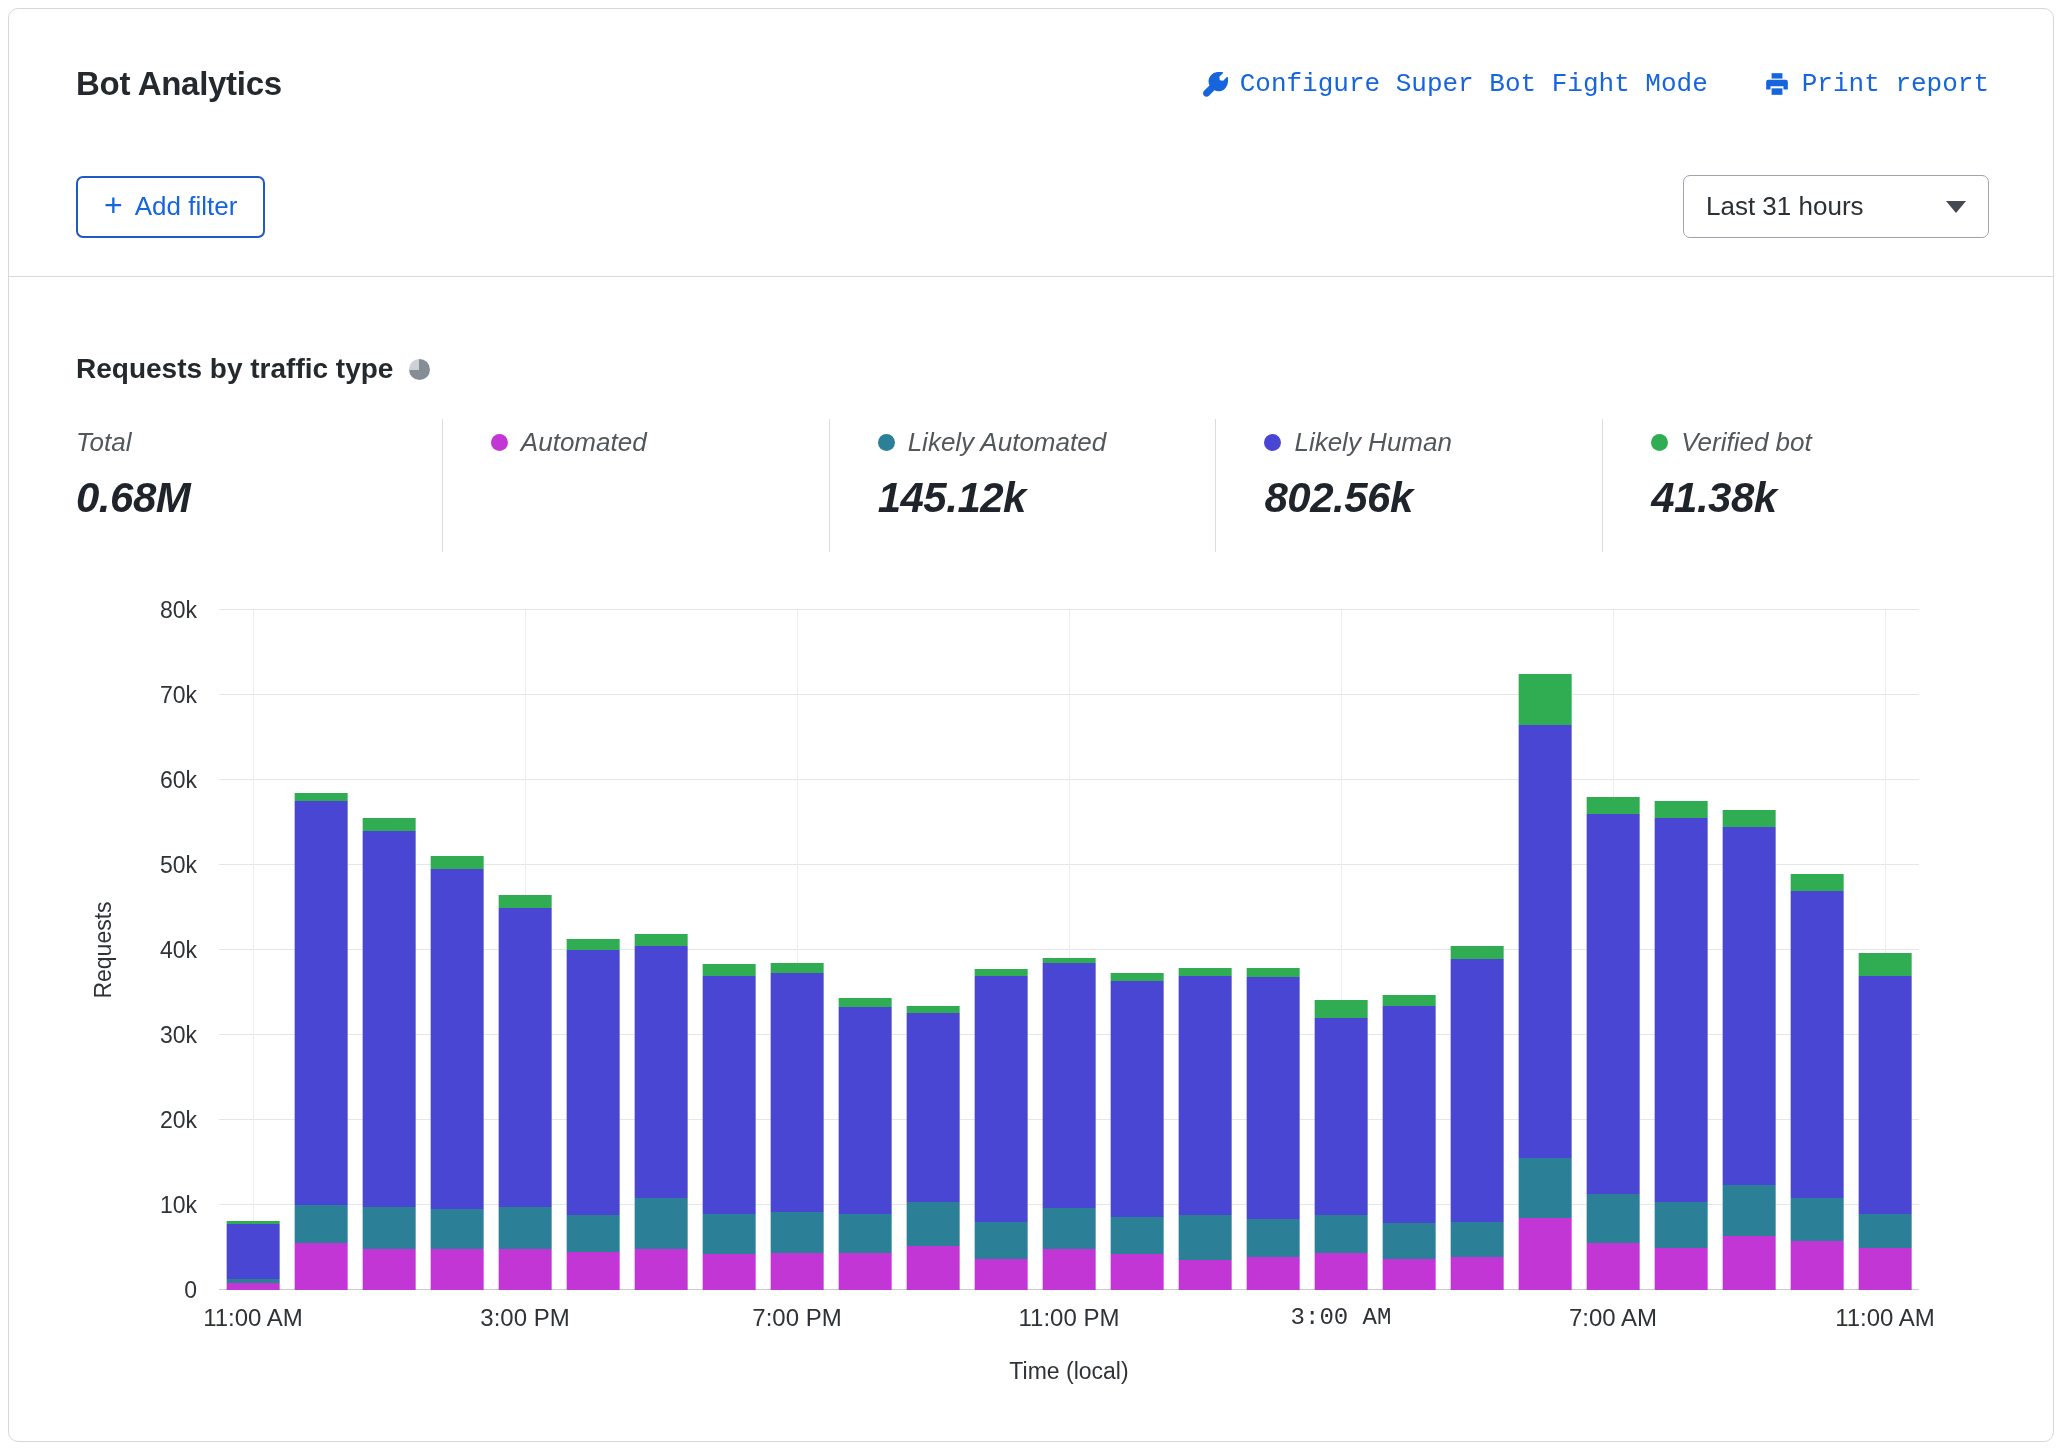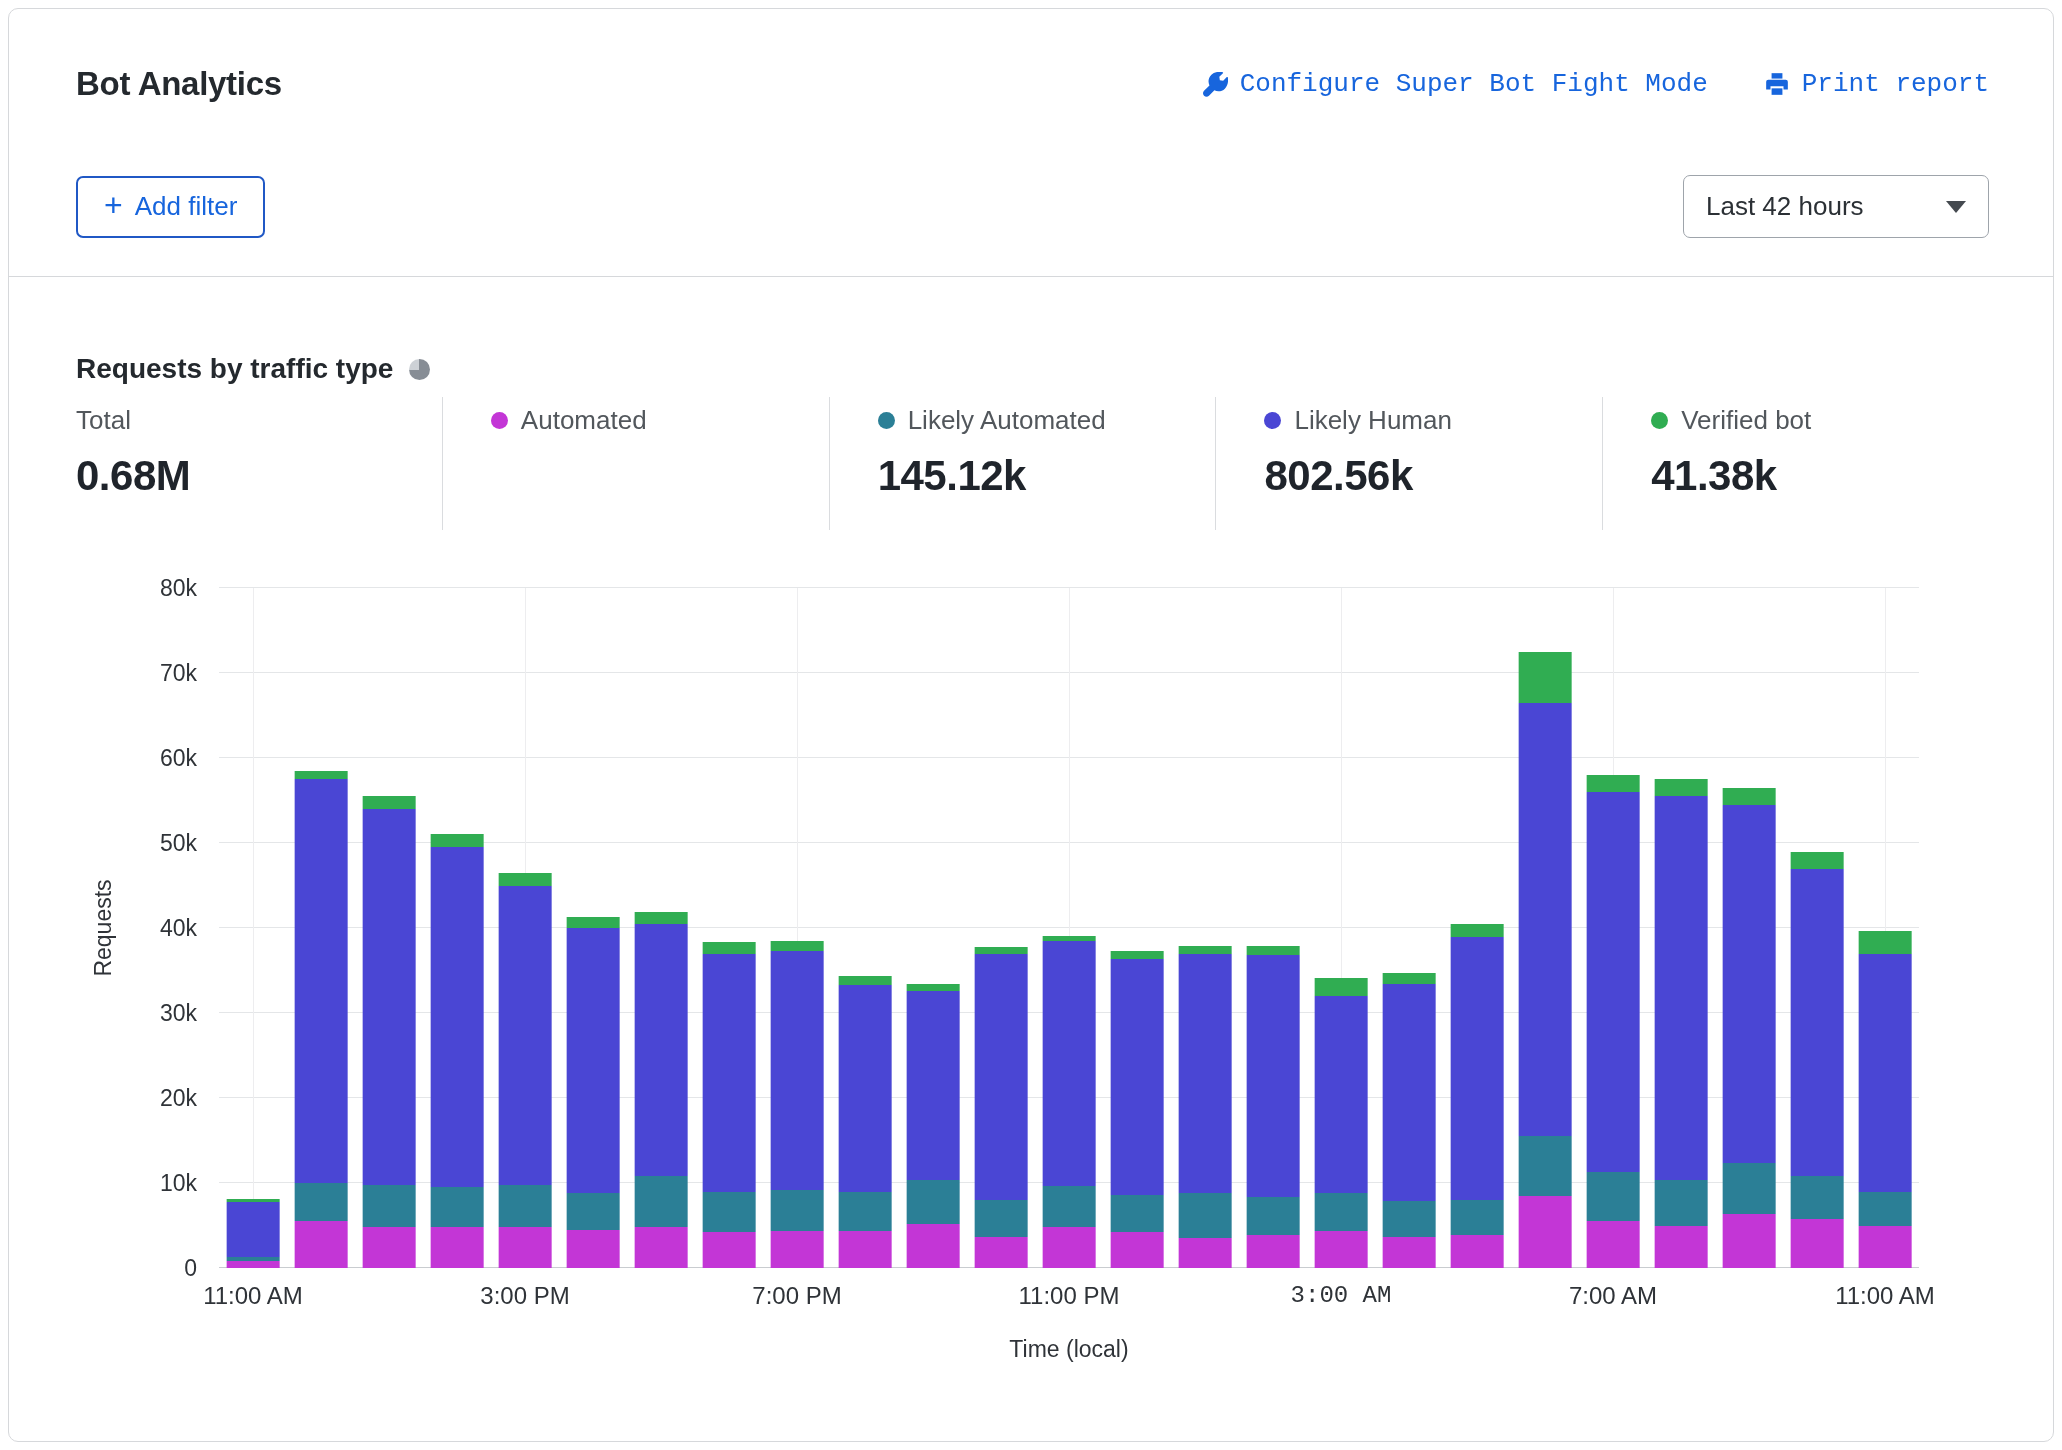--- a/index.html
+++ b/index.html
@@ -33,21 +33,21 @@
   .divider { border: none; border-top: 1px solid #d6d8db; margin-top: 38px; }
 
   
   .section-head { display: flex; align-items: center; gap: 16px; margin-top: 76px;
     padding: 0 64px 0 67px; }
   .section-title { font-size: 28px; font-weight: 700; color: #24292e; }
   .pie-icon { width: 21px; height: 21px; border-radius: 50%;
     background: conic-gradient(#878d95 0deg 270deg, #cdd1d6 270deg 360deg); }
 
   
-  .stats { display: flex; margin-top: 12px; padding: 0 64px 0 67px; }
+  .stats { display: flex; margin-top: 34px; padding: 0 64px 0 67px; font-style: italic; }
   .stat { width: 398px; padding: 8px 0 30px 48px; border-left: 1px solid #dadcdf; }
   .stat:first-child { width: 378px; padding-left: 0; border-left: none; }
   .stat-label { display: flex; align-items: center; gap: 13px; font-size: 26px; color: #52575c; }
   .dot { width: 17px; height: 17px; border-radius: 50%; flex: none; }
   .stat-value { margin-top: 16px; font-size: 42px; font-weight: 700; color: #1f242b;
     letter-spacing: -0.5px; }
 
   
   .chart { position: relative; height: 800px; margin: 58px 64px 0 67px; }
   .ylabel { position: absolute; left: 27px; top: 340px; transform: translate(-50%,-50%) rotate(-90deg);
@@ -95,21 +95,21 @@
       </a>
     </div>
   </div>
 
   <div class="filter-row">
     <button class="add-filter">
       <span class="plus">+</span>
       <span>Add filter</span>
     </button>
     <div class="dropdown">
-      <span>Last 42 hours</span>
+      <span>Last 31 hours</span>
       <span class="caret"></span>
     </div>
   </div>
 
   <hr class="divider">
 
   <div class="section-head">
     <h2 class="section-title">Requests by traffic type</h2>
     <span class="pie-icon"></span>
   </div>

